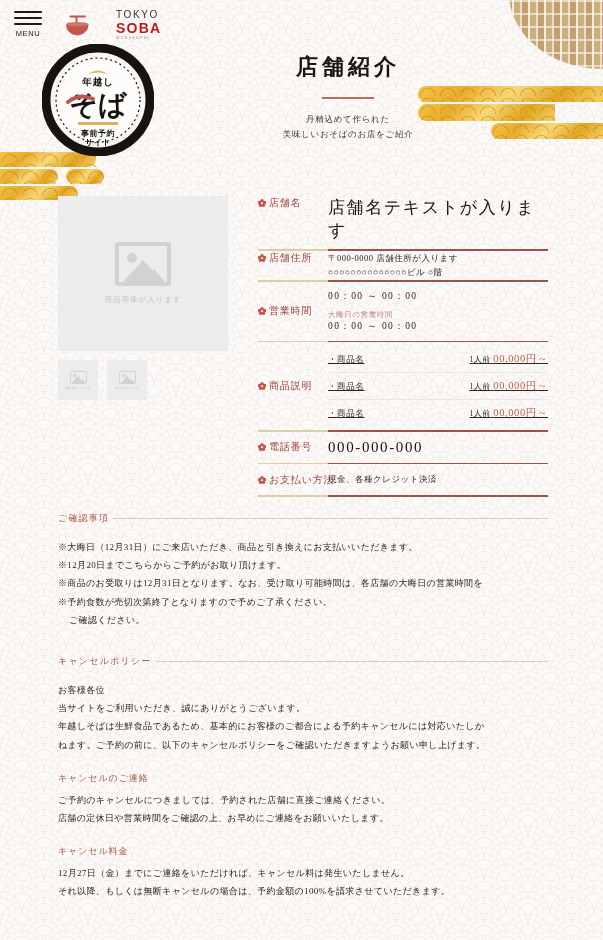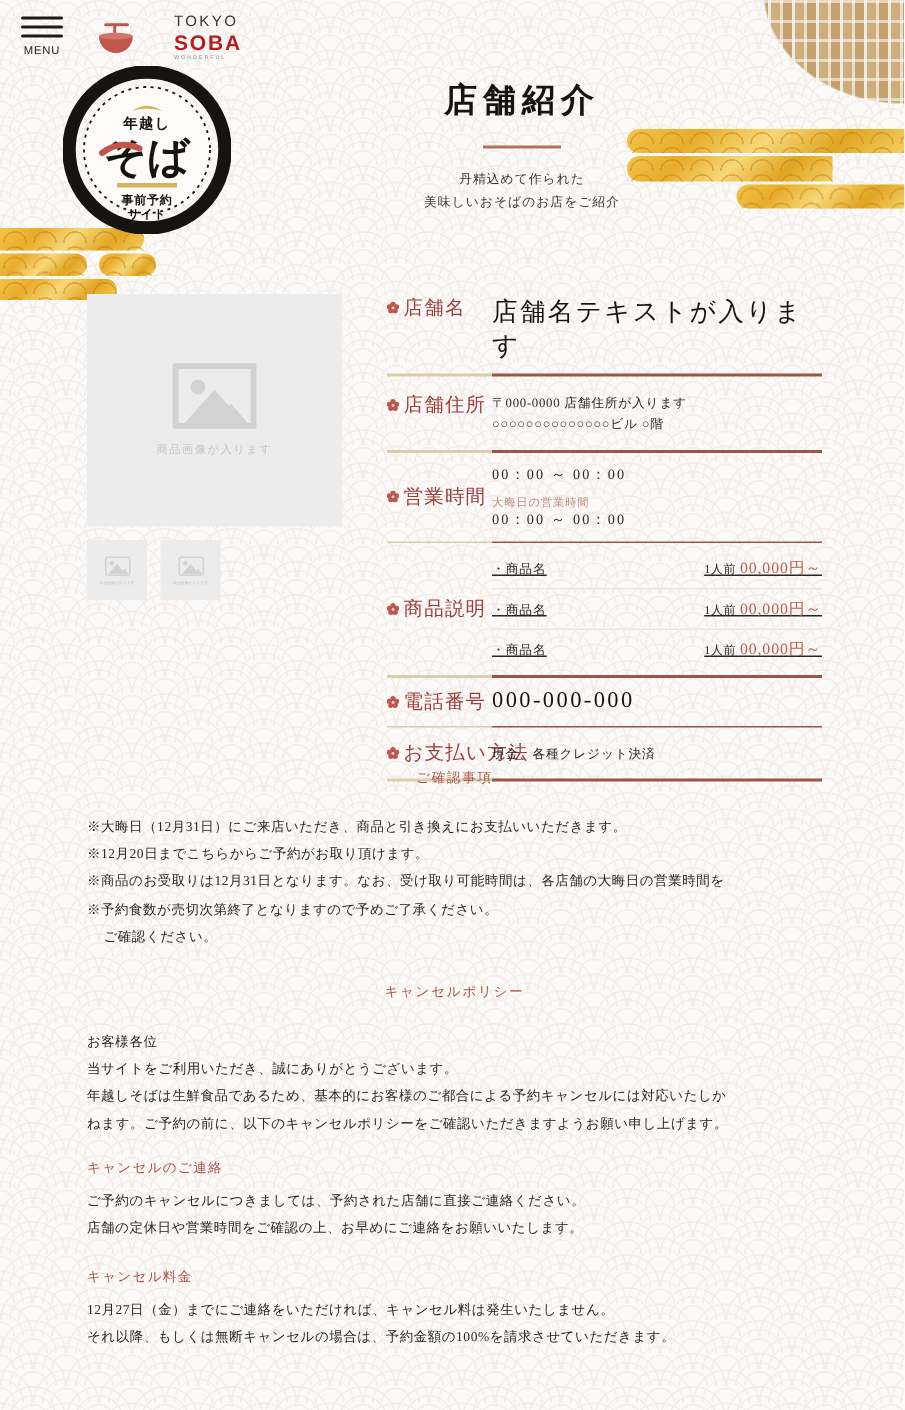--- a/index.html
+++ b/index.html
@@ -164,21 +164,21 @@
   .thumb .ph-icon .mt { left: 1px; border-left-width: 6px; border-right-width: 6px; border-bottom-width: 7px; }
   .thumb .ph-icon .mt2 { right: 0; border-left-width: 3px; border-right-width: 3px; border-bottom-width: 4px; }
   .thumb .ph-cap { font-size: 2.6px; margin-top: 2px; letter-spacing: 0; }
 
   
   .spec { position: absolute; left: 258px; top: 0; width: 290px; }
 
   .spec-row { display: flex; align-items: flex-start; position: relative; }
   .spec-label {
     width: 70px; flex: none; display: flex; align-items: center; gap: 3px;
-    font-size: 13px; color: #9a3d3a; letter-spacing: .8px; white-space: nowrap;
+    font-size: 10px; color: #9a3d3a; letter-spacing: .8px; white-space: nowrap;
   }
   .ume {
     width: 8px; height: 8px; flex: none; position: relative; display: inline-block;
   }
   .spec-value { flex: 1; min-width: 0; }
 
   .divider { height: 1.5px; display: flex; }
   .divider .d-left  { width: 70px; background: #d8cfa6; }
   .divider .d-right { flex: 1; background: #9a5449; }
 
@@ -195,21 +195,21 @@
   }
   .prod-item + .prod-item { border-top: 1px solid #eee5e2; }
   .prod-name { font-size: 8.5px; color: #2b2523; letter-spacing: .6px; }
   .prod-price { font-size: 9px; letter-spacing: .4px; white-space: nowrap; }
   .prod-price .per { color: #2b2523; font-size: 8px; }
   .prod-price .amt { color: #b5604b; font-size: 10.5px; letter-spacing: .6px; }
 
   
   .section { position: absolute; left: 58px; width: 490px; }
   .sec-head {
-    display: flex; align-items: center; gap: 4px; margin-bottom: 13px; flex-direction: column;
+    display: flex; align-items: center; gap: 4px; margin-bottom: 13px;
   }
   .sec-head .h-text {
     font-size: 9px; color: #a85548; letter-spacing: 1.2px; white-space: nowrap;
   }
   .sec-head .h-rule { flex: 1; height: 1px; background: #ddc8c2; }
 
   .para { font-size: 9px; line-height: 2.02; color: #2b2523; letter-spacing: .35px; }
   .para .indent { display: block; padding-left: 11px; }
 
   .sub-head {
@@ -320,21 +320,21 @@
         </div>
         <div class="spec-value">
           <div class="v-shopname">店舗名テキストが入ります</div>
         </div>
       </div>
       <div class="divider">
           <div class="d-left"></div>
           <div class="d-right"></div>
         </div>
 
-      <div class="spec-row" style="padding:10px 0;">
+      <div class="spec-row" style="padding:0 0;">
         <div class="spec-label">
           <svg class="ume" viewBox="0 0 10 10">
             <g fill="#c0564c">
                 <circle cx="5" cy="2.3" r="2.2"></circle>
                 <circle cx="8" cy="4.4" r="2.2"></circle>
                 <circle cx="6.8" cy="7.8" r="2.2"></circle>
                 <circle cx="3.2" cy="7.8" r="2.2"></circle>
                 <circle cx="2" cy="4.4" r="2.2"></circle>
               </g>
             <circle cx="5" cy="5.3" r="1.1" fill="#f2e2d8"></circle>

